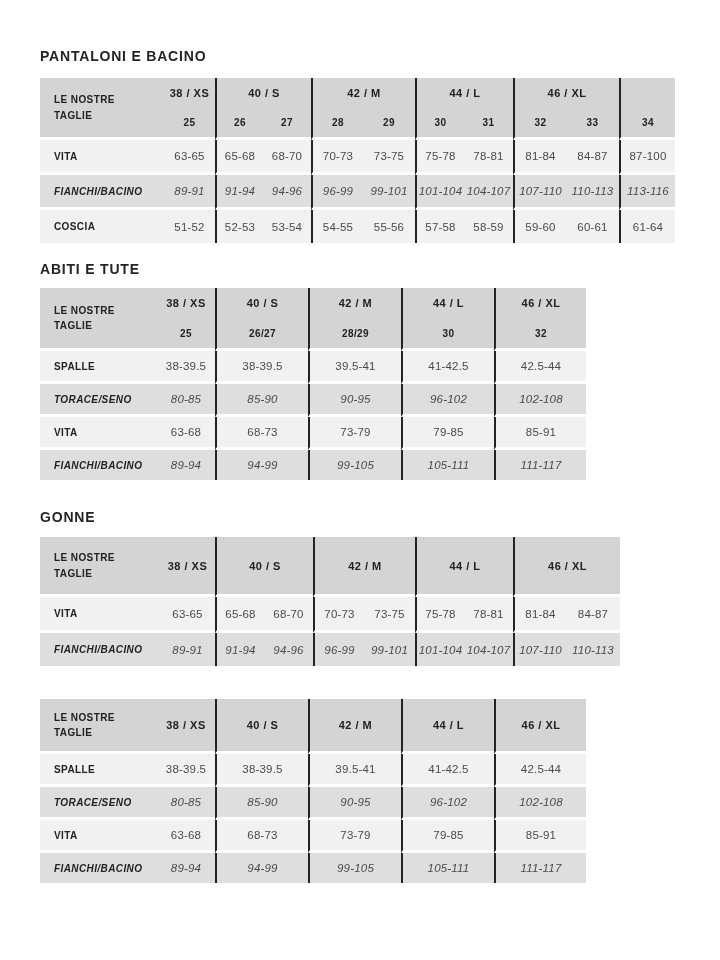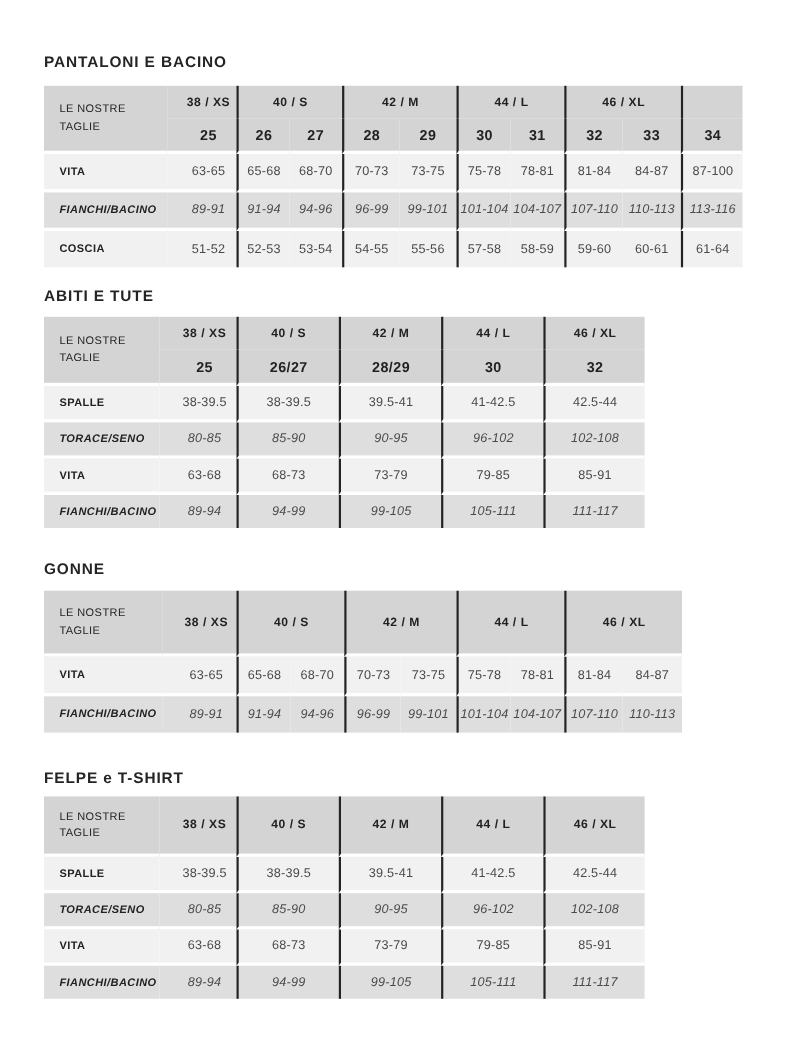--- a/index.html
+++ b/index.html
@@ -17,26 +17,26 @@
   }
   table { border-collapse:separate; border-spacing:0; table-layout:fixed; }
   th, td { padding:0; vertical-align:middle; text-align:center; overflow:hidden; }
   .hdr { background:var(--hdr-bg, #d4d4d4); }
   .bgl { background:var(--row-light, #f1f1f1); }
   .bgd { background:var(--row-dark, #dedede);font-style:italic; }
   .gap { border-bottom:3px solid #ffffff; }
   .gs  { border-left:2px solid var(--divider, #232323); }
   .corner {
     text-align:left; padding-left:14px;
-    font-weight:normal; font-size:10px; letter-spacing:0.4px;
+    font-weight:bold; font-size:10px; letter-spacing:0.4px;
     line-height:1.55; color:#222;
   }
   .corner .corner-text { display:block; width:76px; }
   .group-label { font-weight:bold; font-size:11px; letter-spacing:0.5px; color:#222; }
-  .size-label  { font-weight:bold; font-size:13px; letter-spacing:0.4px; color:#222; }
+  .size-label  { font-weight:bold; font-size:10px; letter-spacing:0.4px; color:#222; }
   .row-label {
     text-align:left; padding-left:14px;
     font-weight:bold; font-size:10px; letter-spacing:0.4px; color:#222;
   }
   .value { font-weight:normal; font-size:11.5px; letter-spacing:0.2px; color:var(--value-color, #4a4a4a); }
   .col-first { padding-left:12px; }
 </style>
 </head>
 <body>
 
@@ -241,21 +241,20 @@
               <td class="value bgd">99-101</td>
               <td class="value bgd gs">101-104</td>
               <td class="value bgd">104-107</td>
               <td class="value bgd gs">107-110</td>
               <td class="value bgd">110-113</td>
             </tr>
           </tbody>
         </table>
       </section>
       <section class="chart-section" style="margin-bottom: 0px;">
-        <h2 class="chart-title" style="margin-bottom: 9px;">FELPE e T-SHIRT</h2>
         <table style="width: 546px;">
           <colgroup>
             <col style="width: 105px;">
             <col style="width: 70px;">
             <col style="width: 93px;">
             <col style="width: 93px;">
             <col style="width: 93px;">
             <col style="width: 92px;">
           </colgroup>
           <thead>

